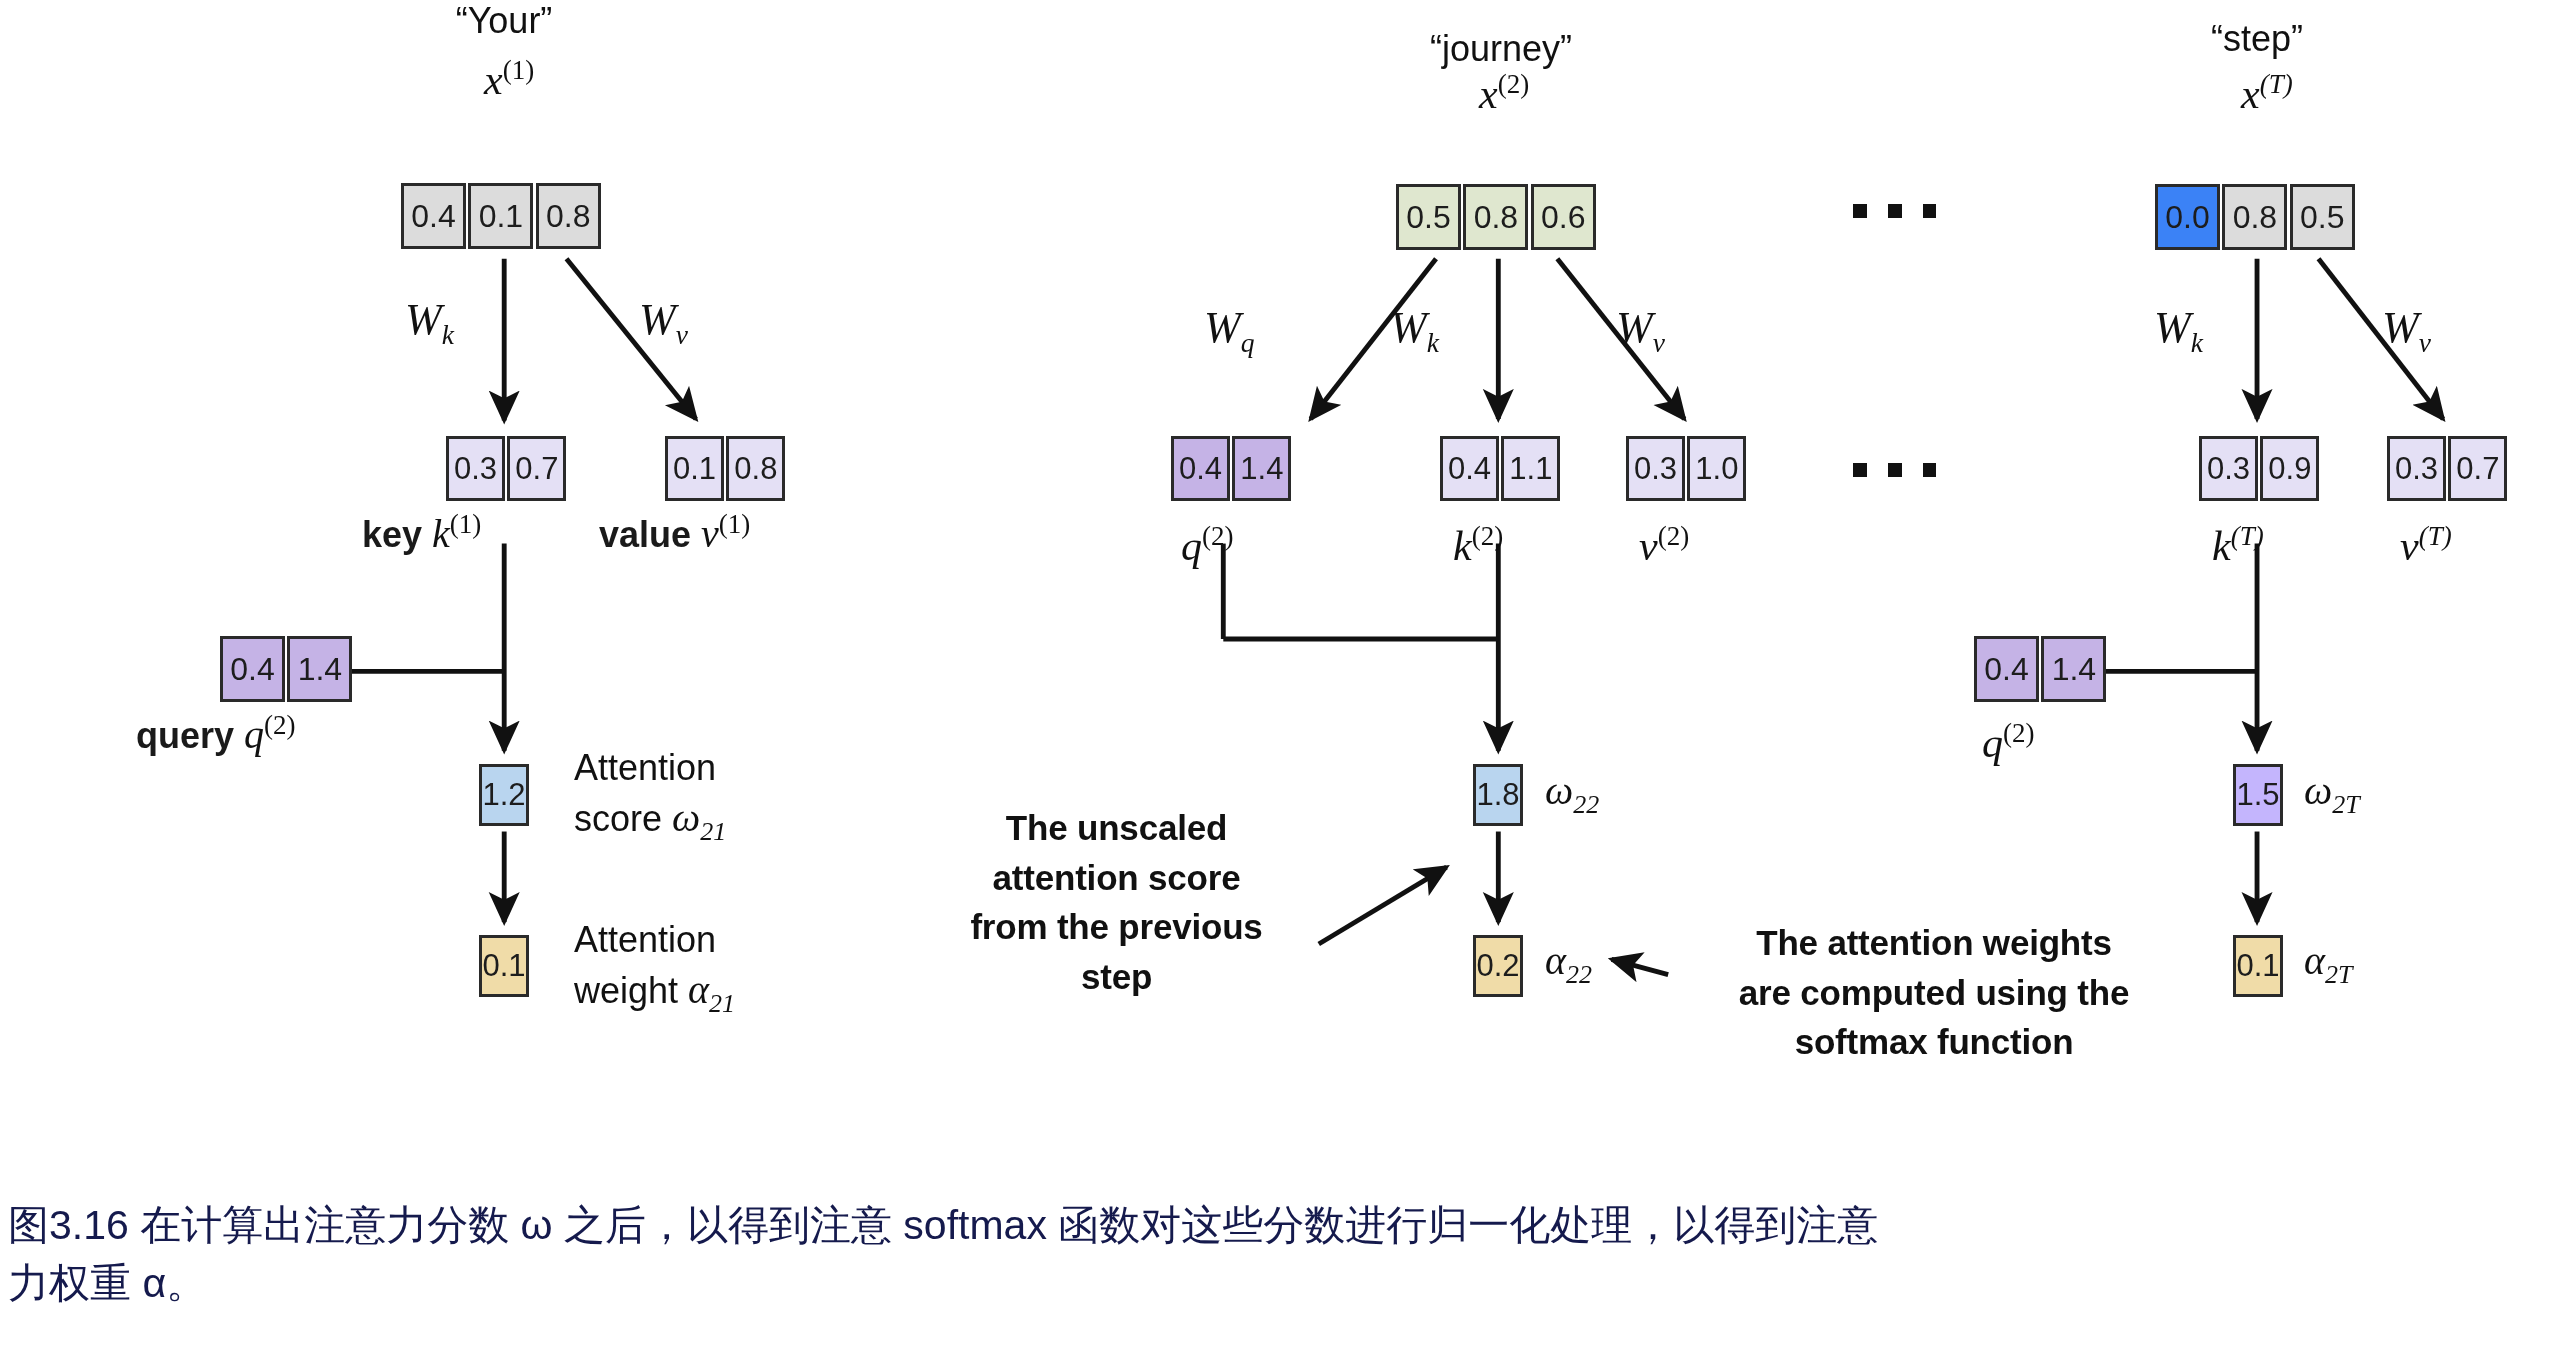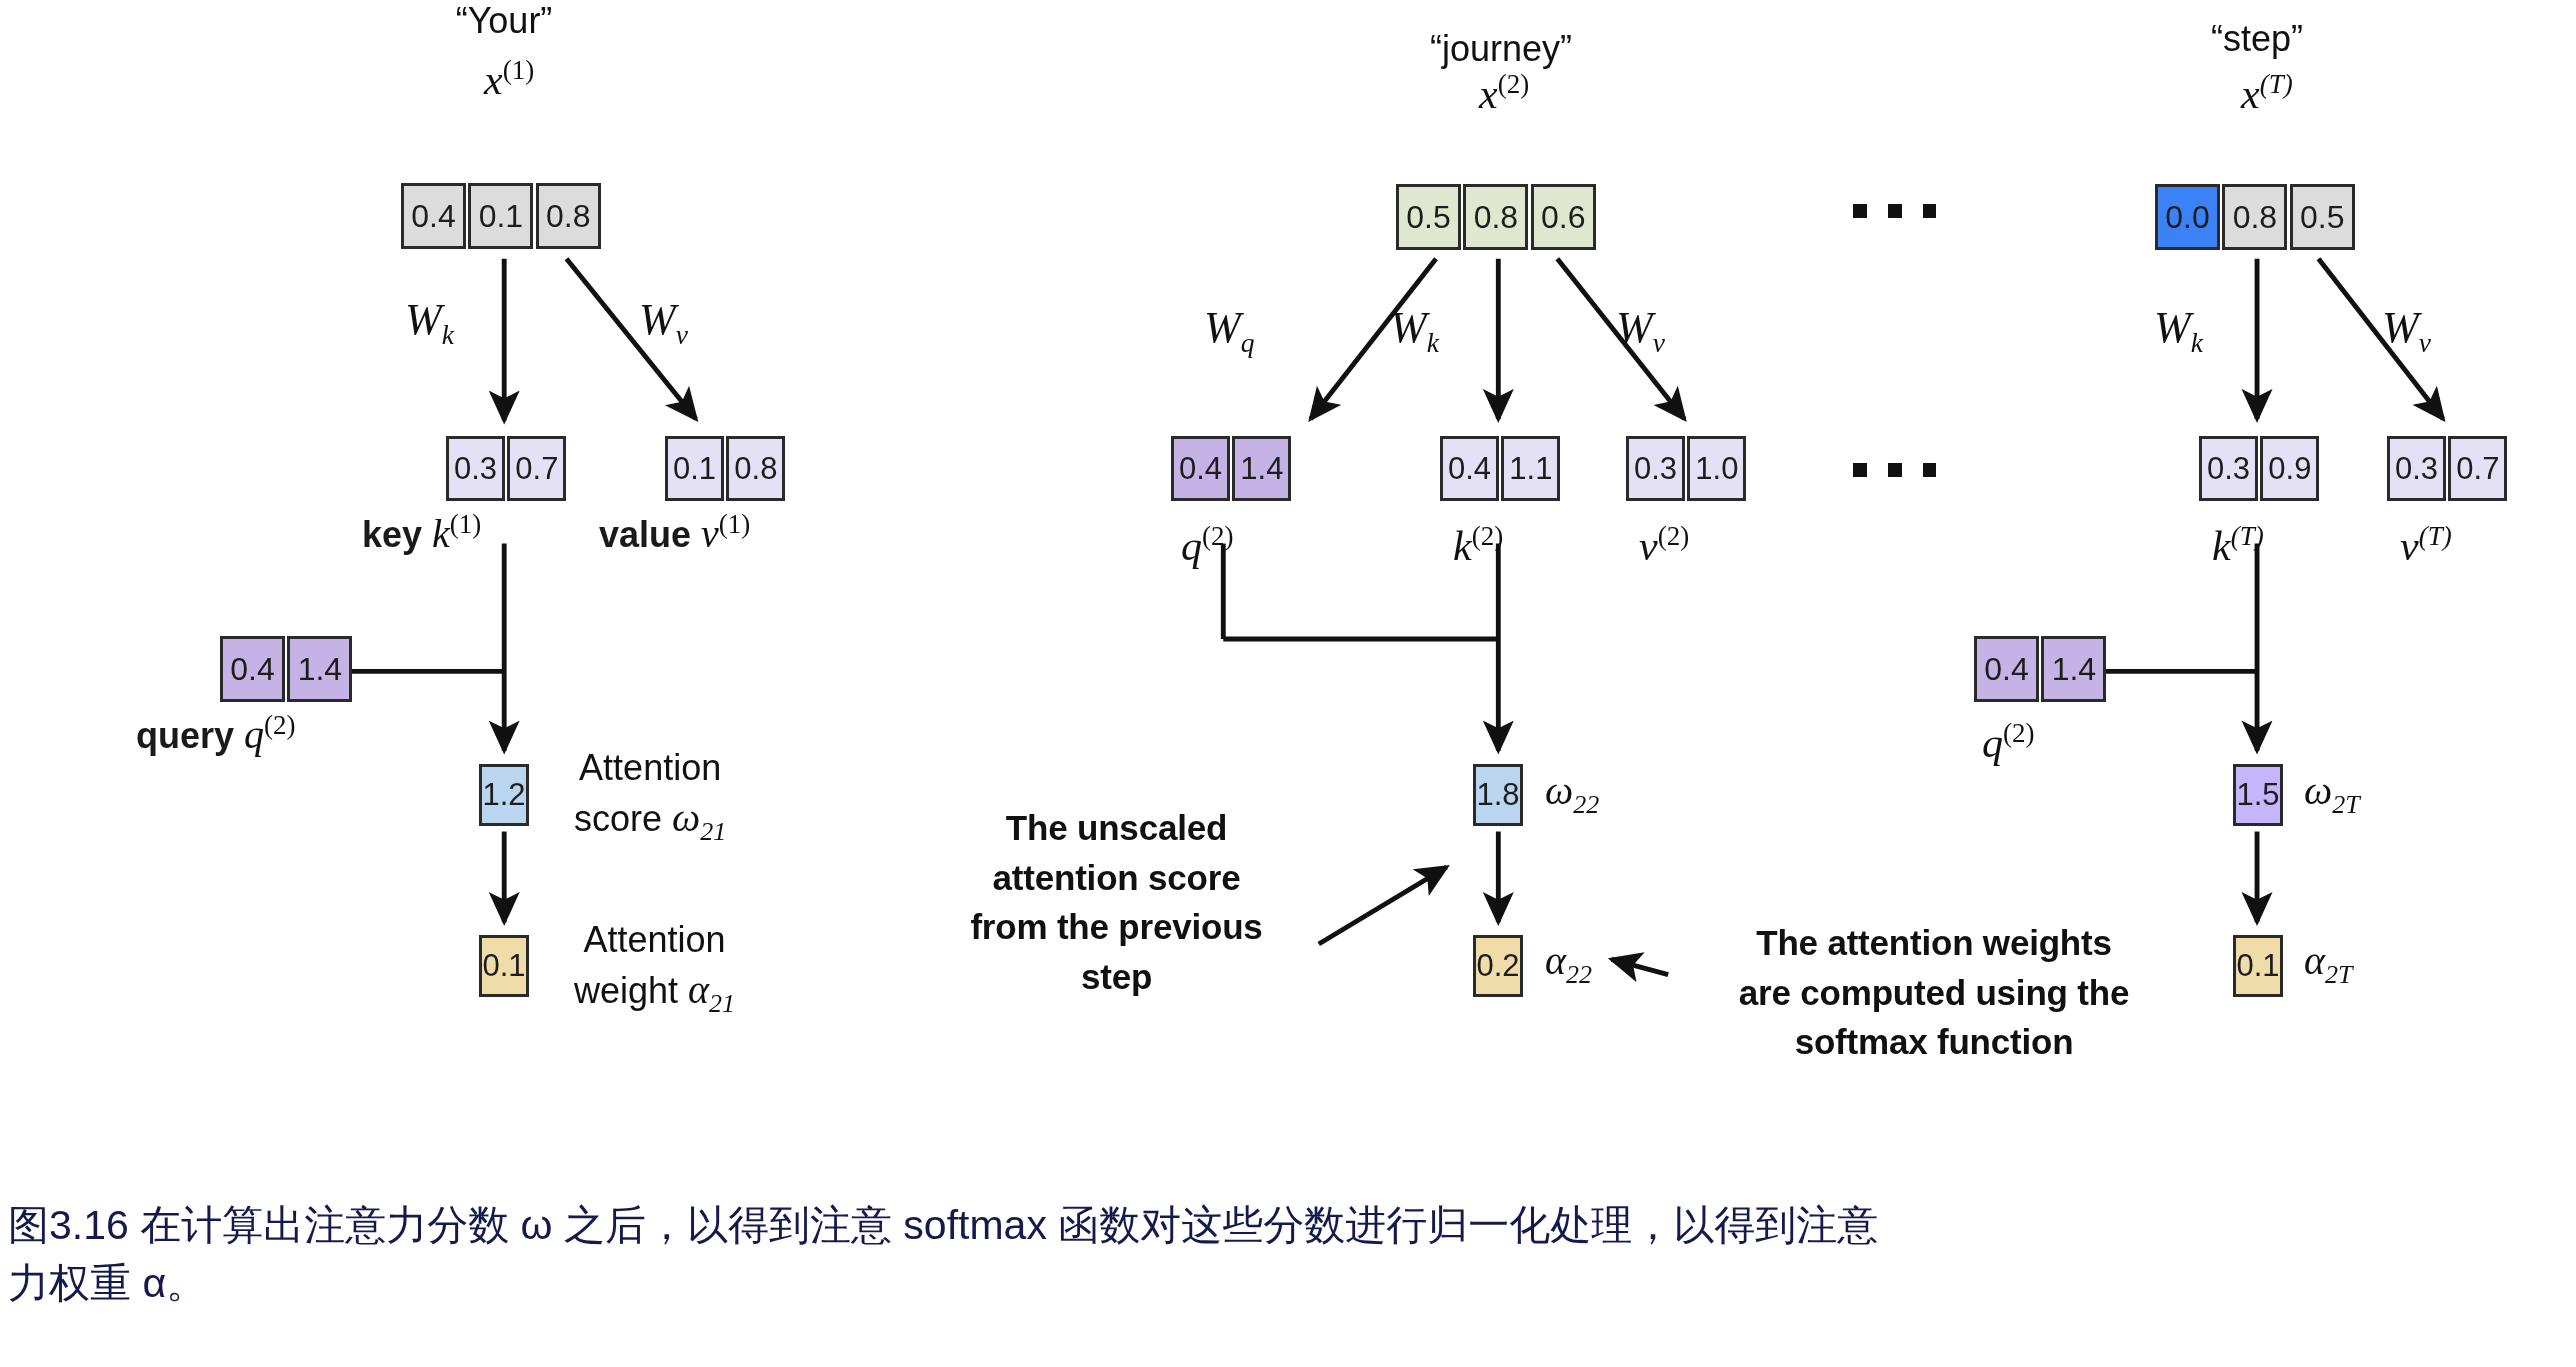--- a/index.html
+++ b/index.html
@@ -1,19 +1,19 @@
 <!DOCTYPE html>
 <html style="font-size:13px"><head>
 <meta charset="utf-8">
 <style>
   html,body{margin:0;padding:0;background:#ffffff;}
   body{width:2576px;height:1367px;position:relative;overflow:hidden;
        font-family:"Liberation Sans",sans-serif;color:#1a1a1a;}
   #stage{position:absolute;left:0;top:0;width:2576px;height:1367px;}
-  .abs{position:absolute;text-align:center;}
+  .abs{position:absolute;}
 
   
   .word{font-family:"Liberation Sans",sans-serif;font-size:36px;color:#111;
         text-align:center;white-space:nowrap;}
 
   
   .math{font-family:"Liberation Serif",serif;font-style:italic;font-size:42px;
         color:#111;white-space:nowrap;line-height:1;}
   .math .sup{font-size:27px;vertical-align:super;font-style:normal;}
   .math .sup.it{font-style:italic;}

